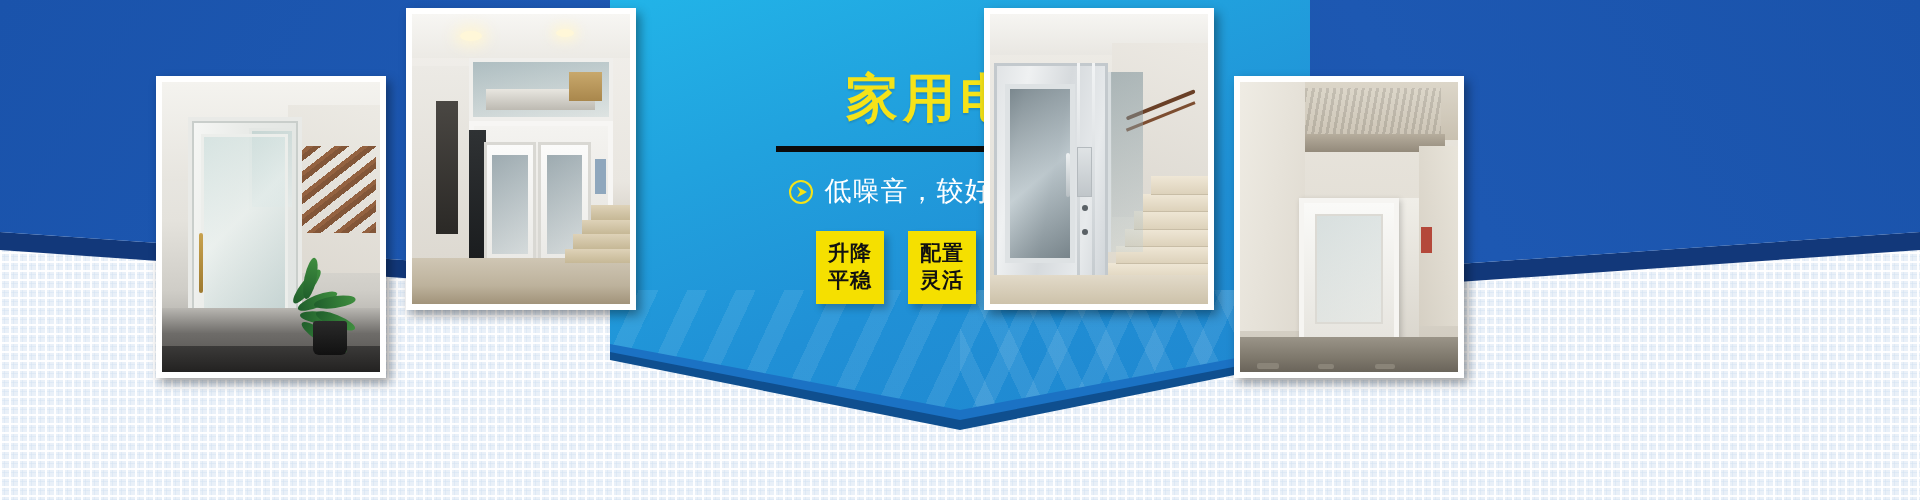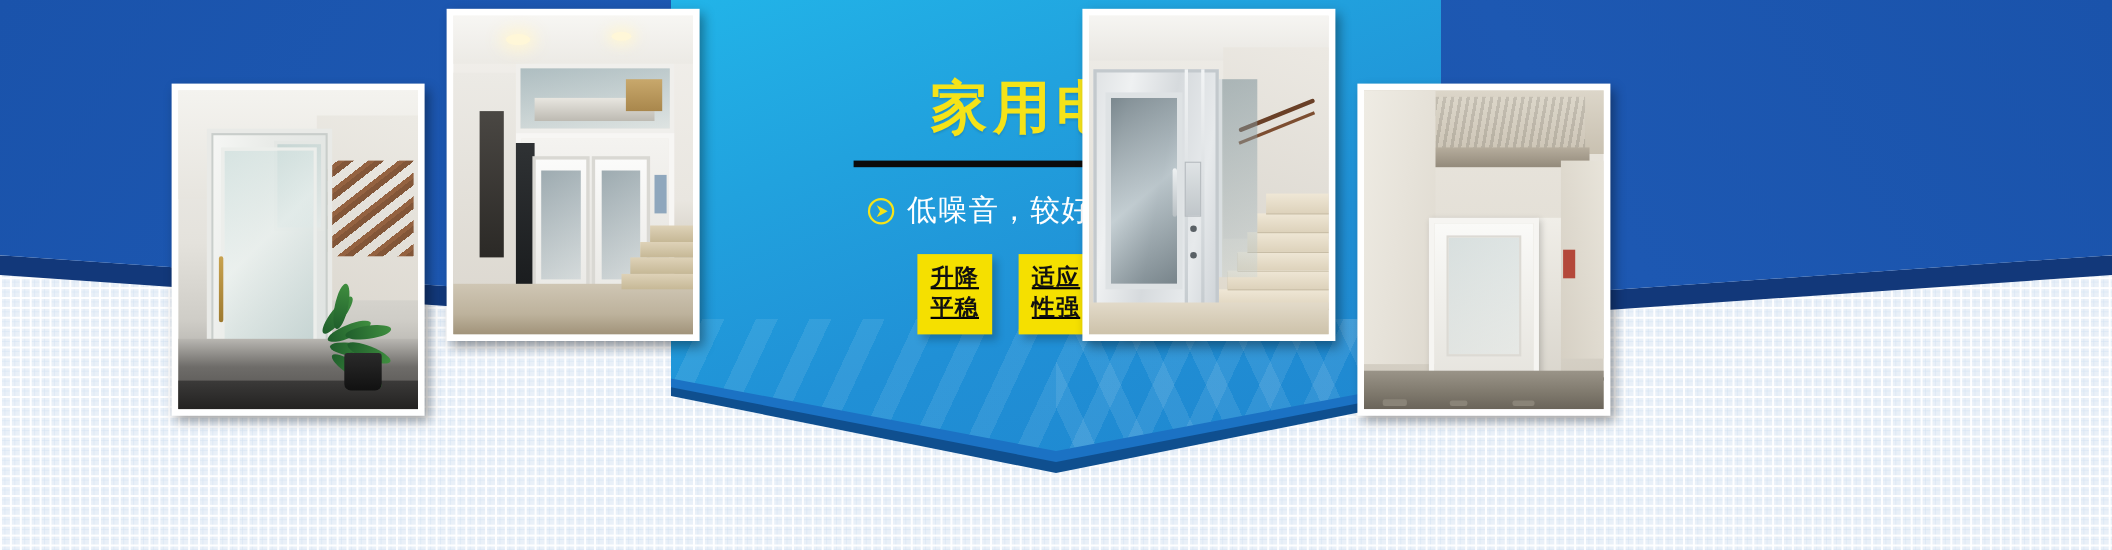--- a/index.html
+++ b/index.html
@@ -160,23 +160,22 @@
     font-size: 27px;
     color: #ffffff;
     letter-spacing: 1px;
     line-height: 1;
   }
 
   
   .tags {
     margin-top: 26px;
     display: flex;
-    justify-content: center;
+    justify-content: flex-end;
     gap: 24px;
-    text-decoration: underline;
   }
   .tag {
     position: relative;
     width: 68px;
     padding: 9px 0 10px 0;
     background: #f5e000;
     color: #111111;
     font-size: 21px;
     font-weight: bold;
     line-height: 1.28;
@@ -332,20 +331,24 @@
         </span>
         <span class="subline-text">低噪音，较好的经济性。</span>
       </div>
 
       <div class="tags">
         <div class="tag">
           <span>升降</span>
           <span>平稳</span>
         </div>
         <div class="tag">
+          <span>配置</span>
+          <span>灵活</span>
+        </div>
+        <div class="tag">
           <span>适应</span>
           <span>性强</span>
         </div>
         <div class="tag">
           <span>安全</span>
           <span>可靠</span>
         </div>
       </div>
     </div>
   </div>

